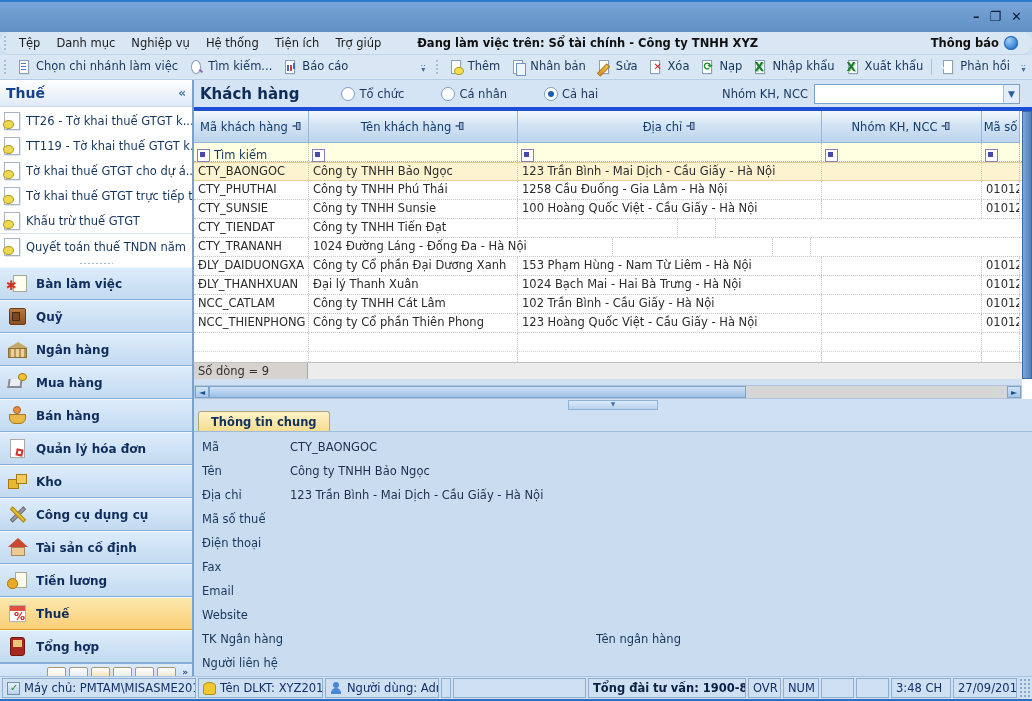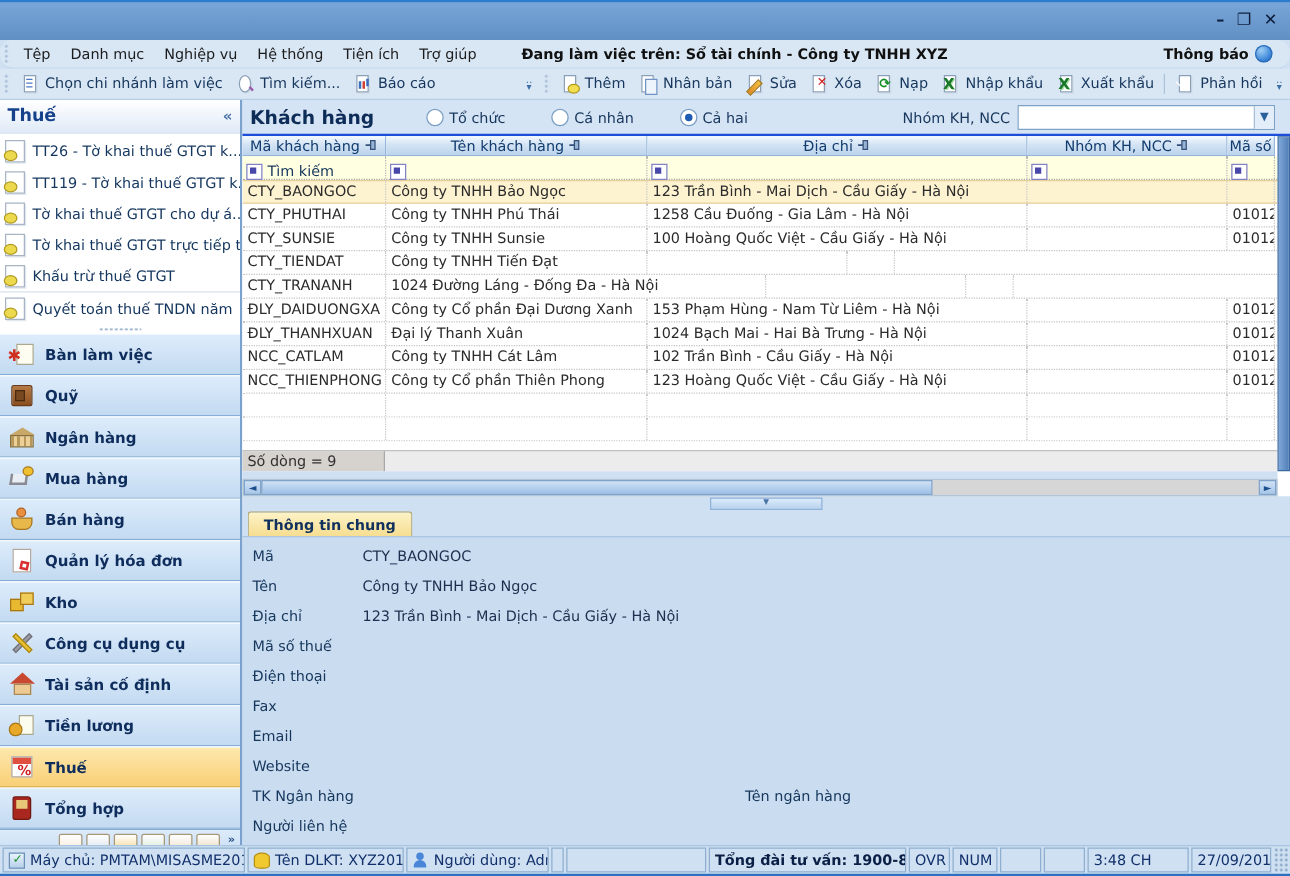--- a/index.html
+++ b/index.html
@@ -112,37 +112,37 @@
   .tax-icon::after{content:"%";left:8px;top:8px;color:#d02020;font-weight:bold;font-size:11px;}
   .ledger-icon::before{left:4px;top:2px;width:15px;height:19px;background:#a82820;border:1px solid #701810;border-radius:2px 3px 3px 2px;}
   .ledger-icon::after{left:7px;top:5px;width:9px;height:7px;background:#e8c878;}
   .mini-row{margin-top:auto;height:24px;background:linear-gradient(#dcebfb,#c3daf1);border-top:1px solid #86aed6;
         display:flex;align-items:center;justify-content:flex-end;gap:3px;padding:0 4px;flex:none;}
   .mini-icon{width:17px;height:16px;border:1px solid #a89878;border-radius:2px;}
   .mini-chev{color:#2a4f80;font-size:9px;line-height:7px;text-align:center;font-weight:bold;margin-left:3px;}
 
   
   .main{flex:1;display:flex;flex-direction:column;min-width:0;background:#cfe0f2;}
-  .main-head{height:27px;background:#d5e4f4;border-bottom:2px solid #1d4ed8;display:flex;align-items:center;flex:none;padding:0 6px;}
+  .main-head{height:27px;background:#d5e4f4;border-bottom:4px solid #1d4ed8;display:flex;align-items:center;flex:none;padding:0 6px;}
   .main-title{font-size:15px;font-weight:bold;color:#0e2c58;}
   .radios{display:flex;gap:37px;margin-left:42px;}
   .radio-opt{display:flex;align-items:center;gap:4px;color:#16365c;}
   .radio-circle{width:12px;height:12px;border-radius:50%;border:1px solid #7a9ec4;background:#fff;position:relative;flex:none;}
   .radio-circle.on::after{content:"";position:absolute;left:3px;top:3px;width:6px;height:6px;border-radius:50%;background:#1e5cb3;}
   .grp-label{margin-left:auto;margin-right:6px;white-space:nowrap;}
   .combo{width:204px;height:18px;background:#fff;border:1px solid #7da2c8;display:flex;flex:none;margin-right:6px;}
   .combo .cval{flex:1;padding:1px 3px;}
   .combo .arrow{width:15px;background:#e4eefa;border-left:1px solid #a8c0da;color:#2a5f9e;font-size:9px;
         display:flex;align-items:center;justify-content:center;}
 
   .table-wrap{height:288px;flex:none;position:relative;background:#fff;}
   .grid{position:absolute;left:0;top:0;right:10px;bottom:0;display:flex;flex-direction:column;}
   .vscroll{position:absolute;right:0;top:0;width:10px;bottom:20px;
         background:linear-gradient(90deg,#7fa8d9,#527fb8);border:1px solid #3a6aa0;box-sizing:border-box;}
-  .thead{height:16px;display:flex;flex:none;}
+  .thead{height:32px;display:flex;flex:none;}
   .hcell{background:linear-gradient(#f4f9fe,#d3e3f4 45%,#bcd4ec);border-right:1px solid #96b7d9;border-bottom:1px solid #96b7d9;
         display:flex;align-items:center;justify-content:center;gap:4px;color:#123c6e;box-sizing:border-box;overflow:hidden;white-space:nowrap;}
   .pin{flex:none;}
   .tfilter{height:18px;display:flex;flex:none;background:#ffffe1;border-bottom:1px dotted #a8a8a8;}
   .fcell{display:flex;align-items:center;gap:4px;padding:12px 3px;border-right:1px dotted #b8b8b8;box-sizing:border-box;overflow:hidden;}
   .fbox{width:11px;height:11px;background:#fff;border:1px solid #8282c2;position:relative;flex:none;}
   .fbox::after{content:"";position:absolute;left:2px;top:2px;width:5px;height:5px;background:#4848aa;}
   .tbody{flex:1;overflow:hidden;background:#fff;}
   .trow{height:19px;display:flex;border-bottom:1px dotted #c4c4c4;box-sizing:border-box;}
   .trow.sel{background:#fdf3d1;border-top:1px solid #e6cf9a;border-bottom:1px solid #e6cf9a;}
@@ -617,21 +617,21 @@
       </div>
       <div class="seg" style="width: 36px;">
         <span>NUM</span>
       </div>
       <div class="seg" style="width: 33px;">
         <span></span>
       </div>
       <div class="seg" style="width: 33px;">
         <span></span>
       </div>
-      <div class="seg" style="width: 81px;">
+      <div class="seg" style="width: 60px;">
         <span>3:48 CH</span>
       </div>
       <div class="seg" style="width: 64px;">
         <span>27/09/2016</span>
       </div>
       <div class="grip-corner"></div>
     </div>
   <div class="bottom-strip"></div>
 </div>
 

